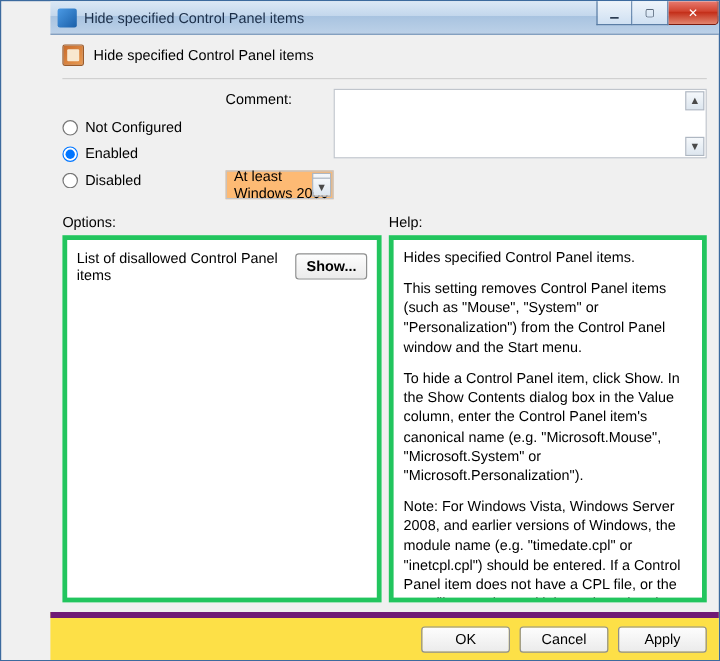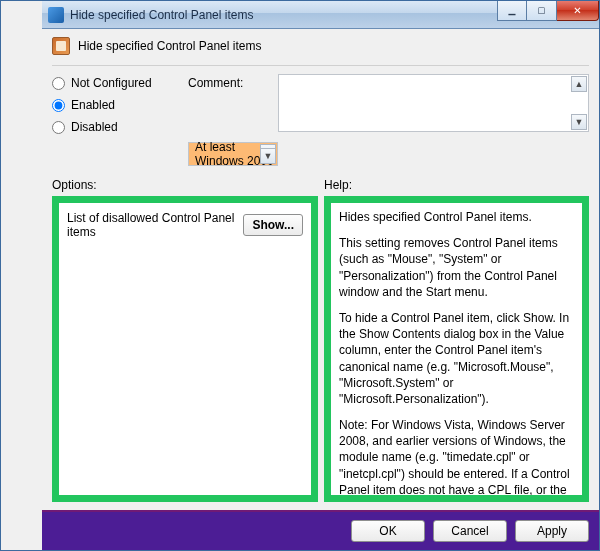--- a/index.html
+++ b/index.html
@@ -83,21 +83,21 @@
     border:1px solid #8e8f8f; border-radius:3px;
     font-size:12px; font-family:inherit; color:#000;
   }
   .hbtn[disabled]{ color:#888; }
   .hr { height:1px; background:#d0d0d0; margin: 4px 0 8px 0; }
   .settings-block {
     display:flex; gap: 6px;
   }
   .radios {
     width: 130px;
-    display:flex; flex-direction:column; gap:8px; padding-top:2px;
+    display:flex; flex-direction:column; gap:8px; padding-top:2px;margin-top:23px;
   }
   .radio-row { display:flex; align-items:center; gap:6px; font-size:12px; color:#000;}
   .radio-row input { margin:0; }
   .right-grid {
     flex:1;
     display:grid;
     grid-template-columns: 90px 1fr;
     row-gap: 10px;
     align-items: start;
   }
@@ -121,38 +121,38 @@
     font-size:12px;
   }
   .mid-labels {
     display:flex; margin-top:12px;
   }
   .mid-labels .left { width: 272px; }
   .panes {
     flex:1; display:flex; gap:6px; min-height:0; margin-top:4px;
   }
   .pane {
-    border:7px solid #22c55e; background:#fff;
+    border:4px solid #22c55e; background:#fff;
   }
   .pane-left { width: 266px; padding:8px; }
   .opt-row { display:flex; align-items:center; gap:6px; }
   .pane-right { flex:1; position:relative; }
   .help-scroll {
     position:absolute; inset:0;
     overflow-y:scroll;
     padding:6px 4px 6px 8px;
     font-size:12px; line-height:1.35;
     scrollbar-width: auto;
   }
   .help-scroll p { margin:0 0 10px 0; }
   .bottombar {
-    height: 40px; border-top:2px solid #701a75;
+    height: 40px; border-top:5px solid #701a75;
     display:flex; align-items:center; justify-content:flex-end;
     gap:8px; padding-right:10px;
-    background:#4c1d95;
+    background:#fde047;
   }
   .bottombar .hbtn { width:74px; }
   .chev { font-size:9px; line-height:1; }
 </style>
 </head>
 <body>
 
 <div class="window">
 
   <div class="titlebar">

